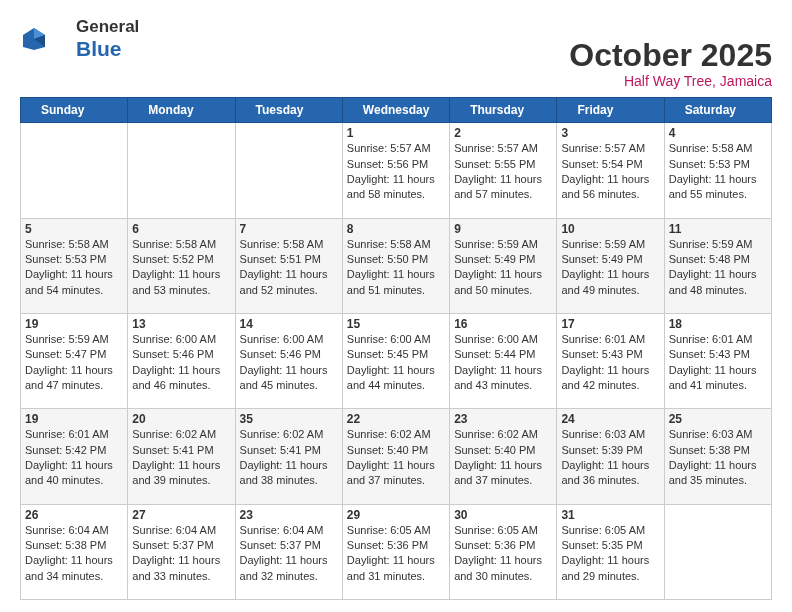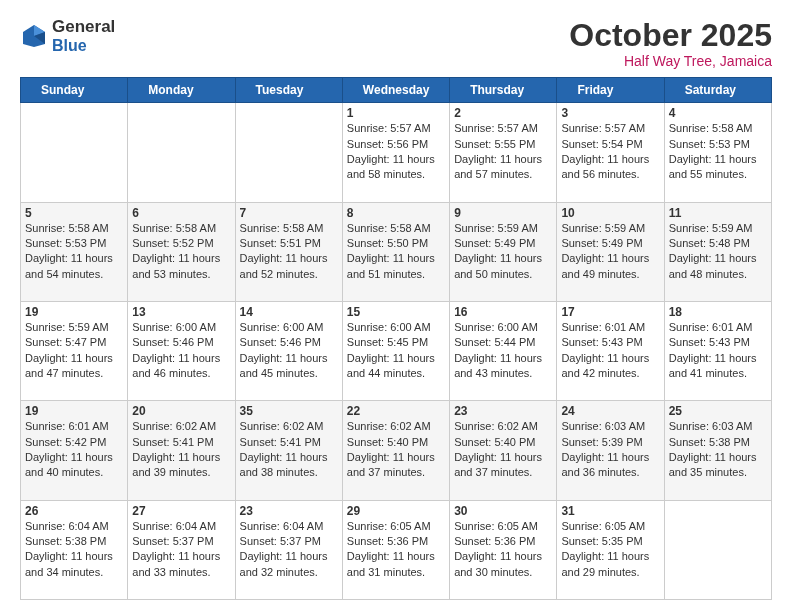--- a/index.html
+++ b/index.html
@@ -19,43 +19,45 @@
     }
     .header {
       display: flex;
       align-items: flex-start;
       justify-content: space-between;
       margin-bottom: 8px;
     }
     .logo {
       display: flex;
       align-items: center;
+      gap: 24px;
     }
     .logo-text {
       display: flex;
       flex-direction: column;
       line-height: 1.1;
     }
     .logo-general {
       font-size: 17px;
       font-weight: bold;
       color: #333;
     }
     .logo-blue {
-      font-size: 16px;
+      font-size: 21px;
       font-weight: bold;
       color: #2566ae;
     }
     .logo-icon {
       width: 28px;
       height: 28px;
       margin-right: 4px;
     }
     .title-area {
       text-align: right;
+      margin-top: 20px;
     }
     .month-title {
       font-size: 32px;
       font-weight: bold;
       color: #333;
       line-height: 1.1;
     }
     .location {
       font-size: 14px;
       color: #be185d;

